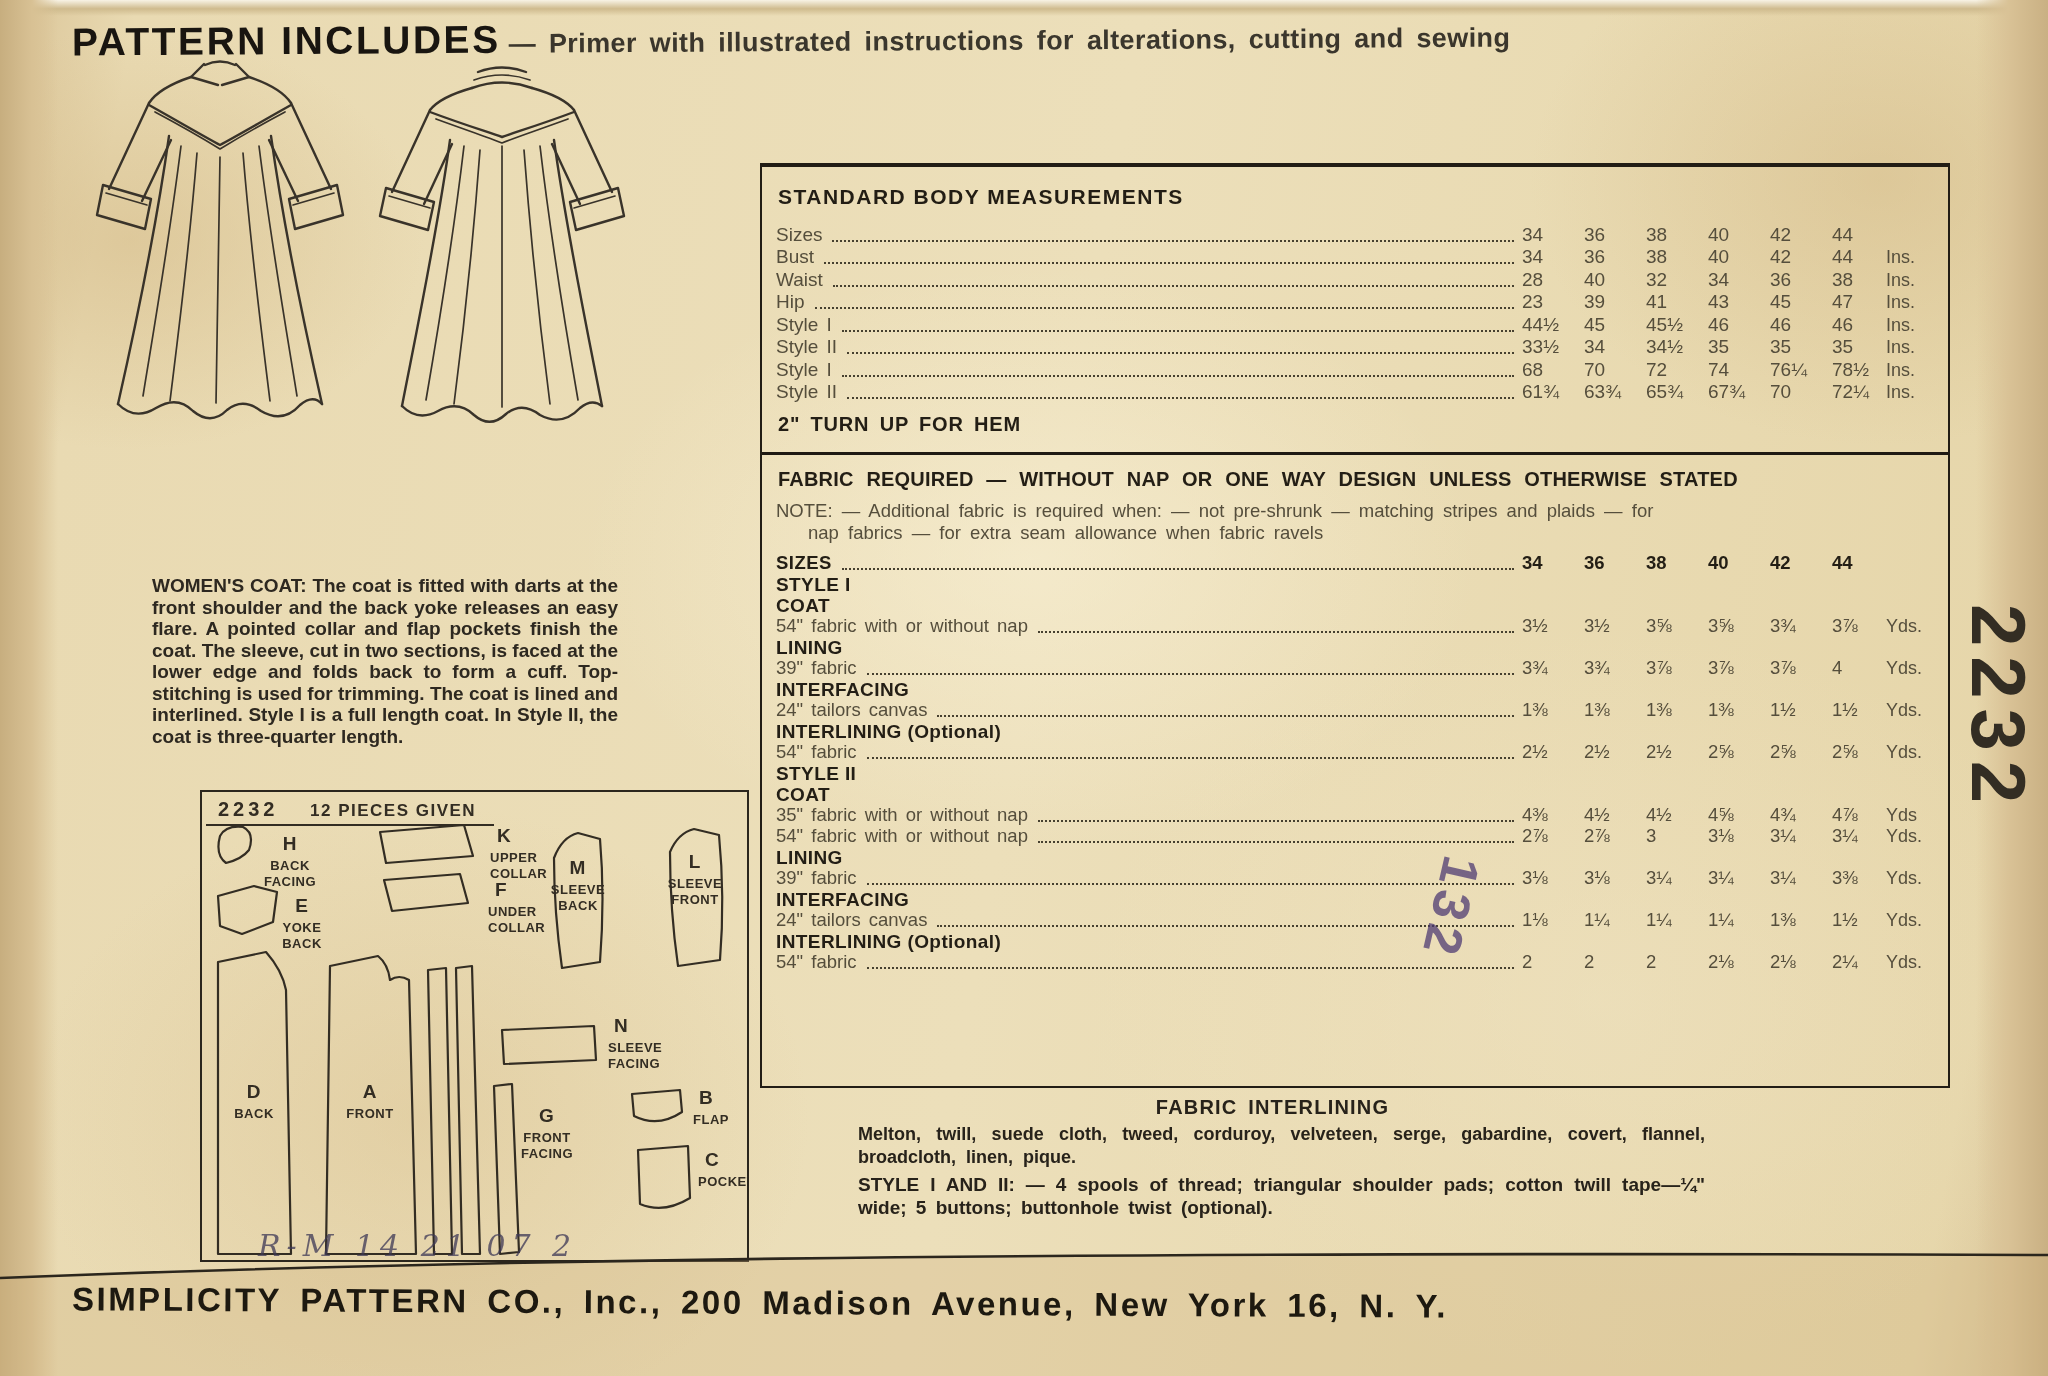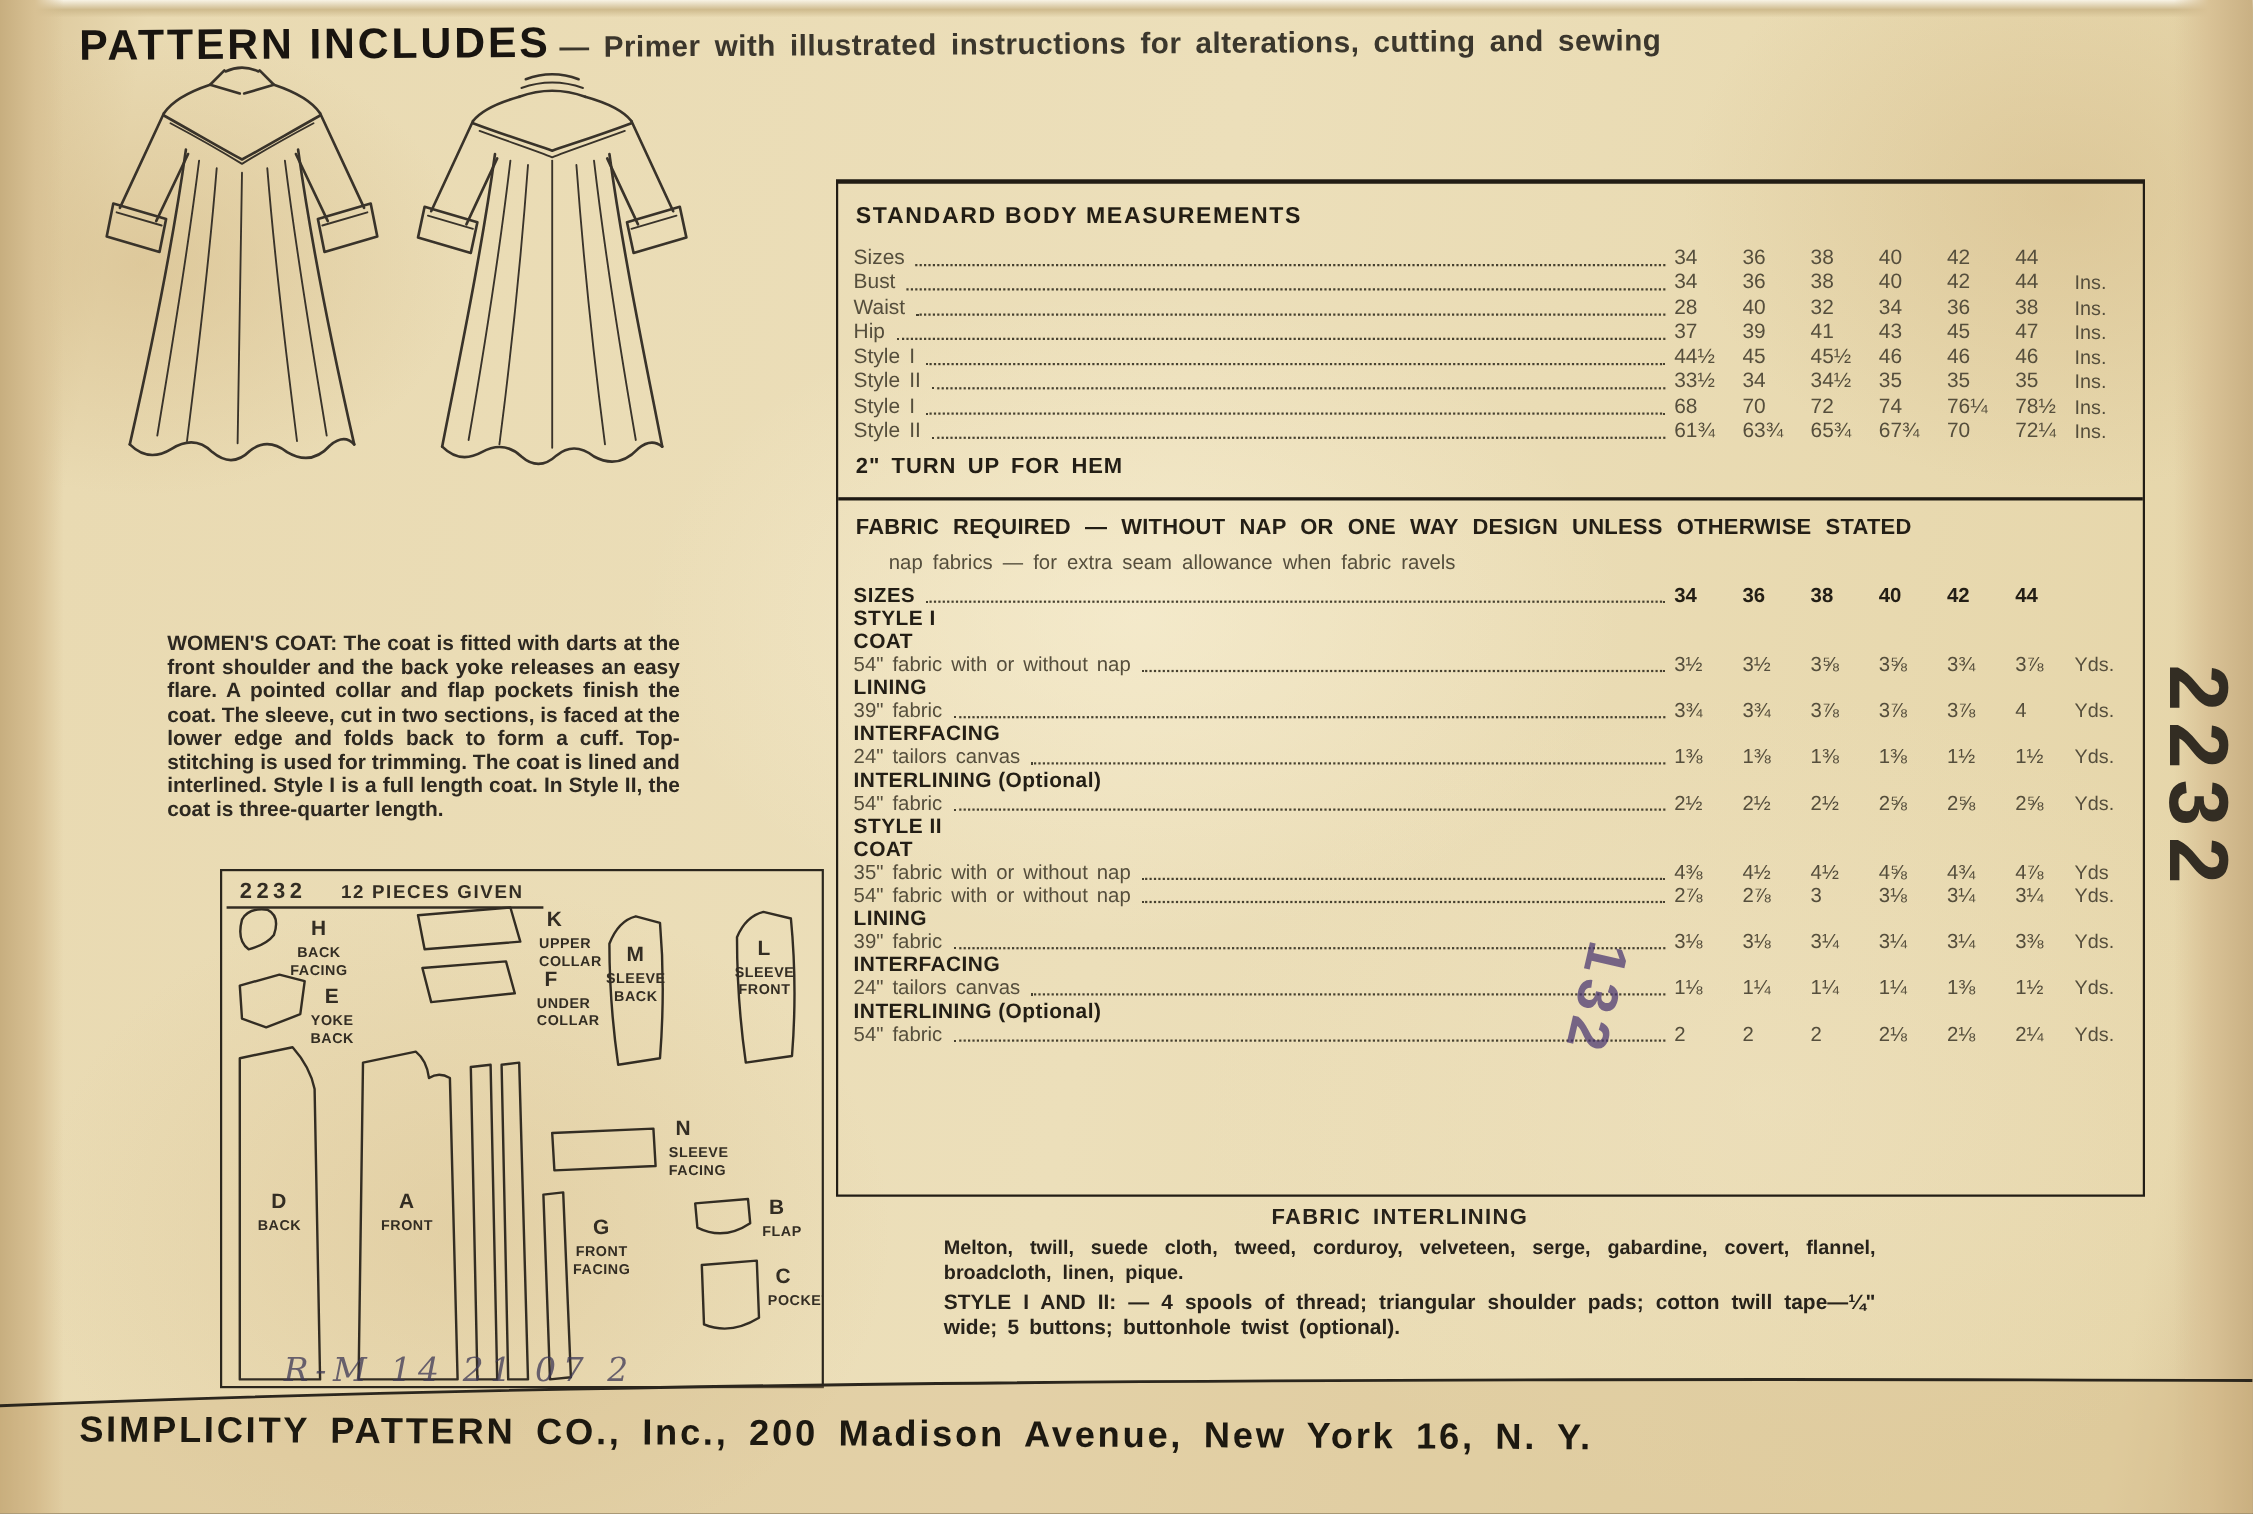--- a/index.html
+++ b/index.html
@@ -257,21 +257,21 @@
             <span class="val">34</span>
             <span class="val">36</span>
             <span class="val">38</span>
             <span class="unit">Ins.</span>
           </span>
         </div>
         <div class="trow">
           <span class="rlabel">Hip</span>
           <span class="leader"></span>
           <span class="vals">
-            <span class="val">37</span>
+            <span class="val">23</span>
             <span class="val">39</span>
             <span class="val">41</span>
             <span class="val">43</span>
             <span class="val">45</span>
             <span class="val">47</span>
             <span class="unit">Ins.</span>
           </span>
         </div>
         <div class="trow">
           <span class="rlabel">Style I</span>
@@ -323,20 +323,21 @@
             <span class="val">70</span>
             <span class="val">72¼</span>
             <span class="unit">Ins.</span>
           </span>
         </div>
       </div>
     <div class="hem">2" TURN UP FOR HEM</div>
     <div class="divider"></div>
     <div class="fab-title">FABRIC REQUIRED — WITHOUT NAP OR ONE WAY DESIGN UNLESS OTHERWISE STATED</div>
     <div class="note">
+      <div class="n1">NOTE: — Additional fabric is required when: — not pre-shrunk — matching stripes and plaids — for</div>
       <div class="n2">nap fabrics — for extra seam allowance when fabric ravels</div>
     </div>
     <div class="f" id="fabric-rows">
         <div class="trow bold-row">
           <span class="rlabel">SIZES</span>
           <span class="leader"></span>
           <span class="vals">
             <span class="val">34</span>
             <span class="val">36</span>
             <span class="val">38</span>

